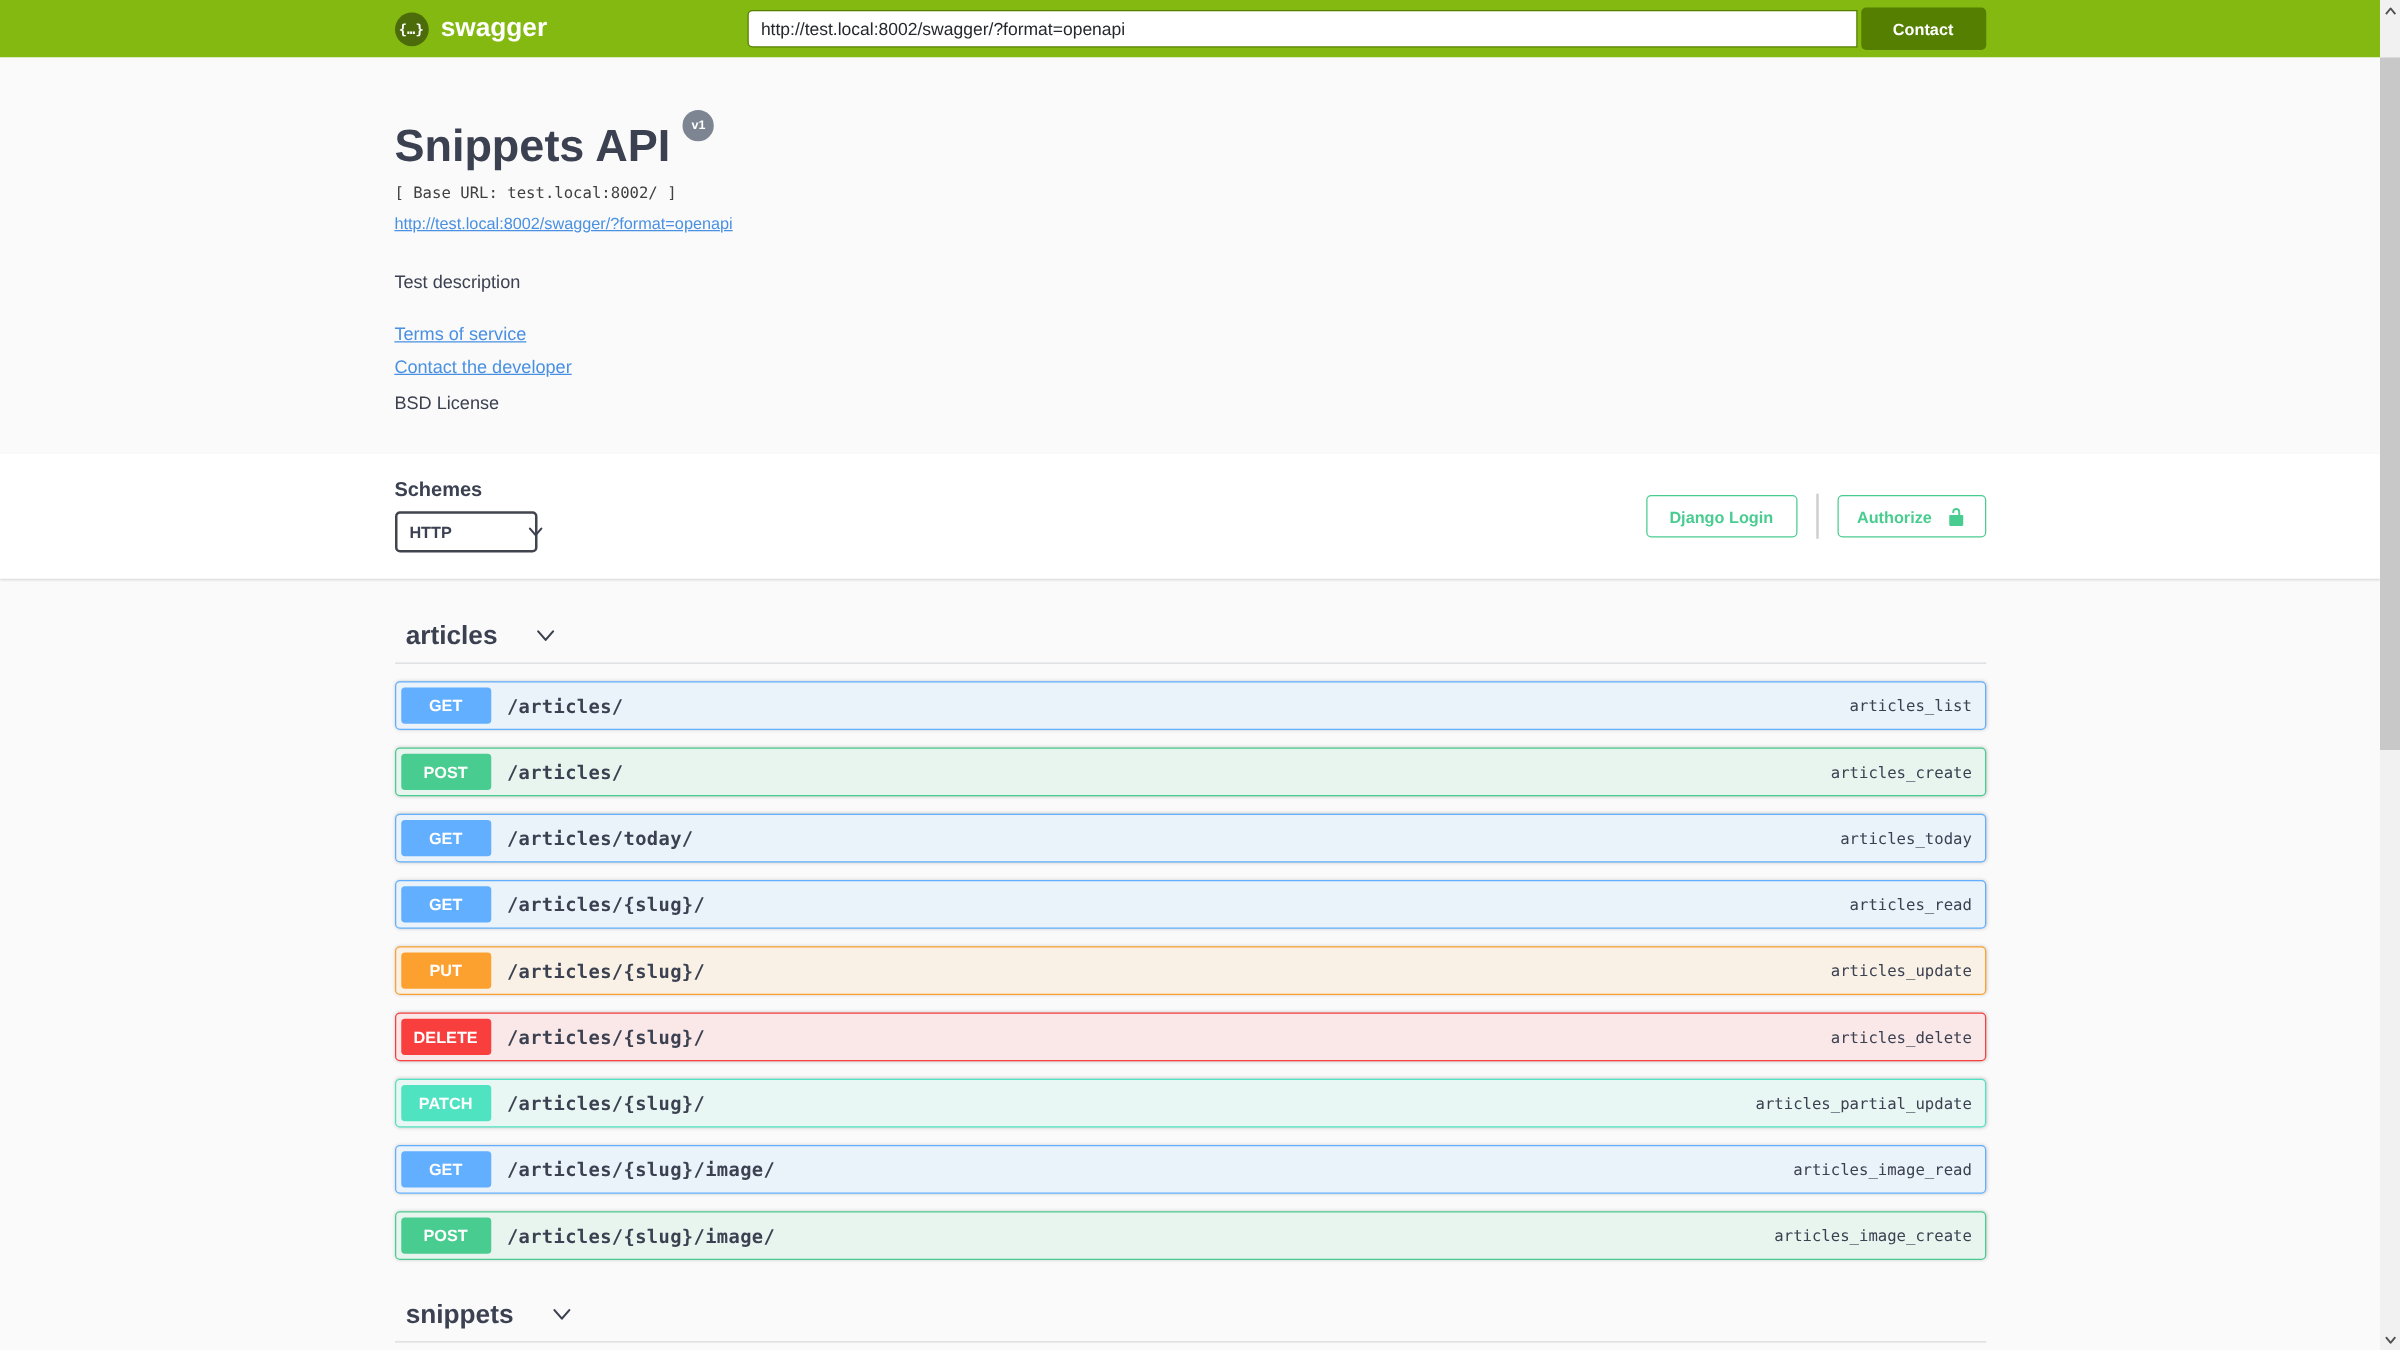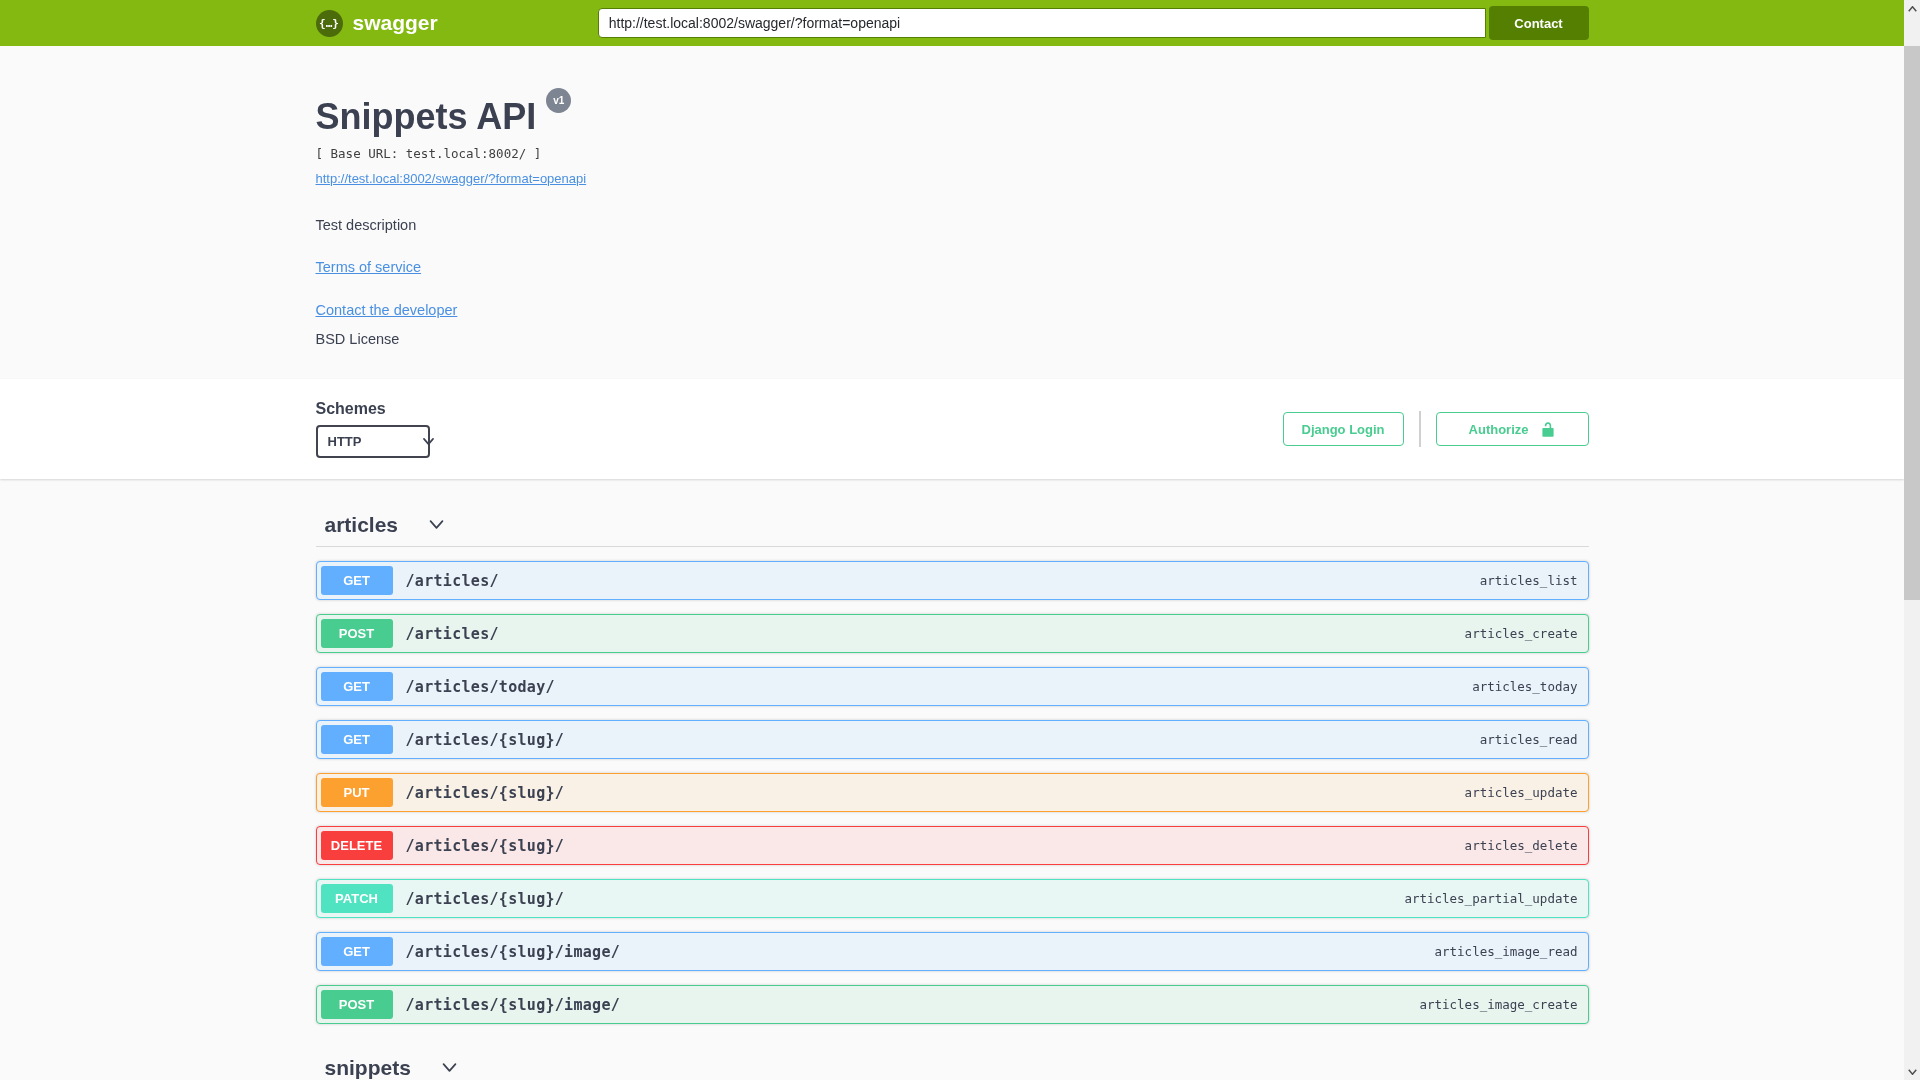--- a/index.html
+++ b/index.html
@@ -59,21 +59,21 @@
   .spec-link {
     display: inline-block; margin-top: 10px;
     font-size: 13px; color: #4990e2; text-decoration: underline; cursor: pointer;
   }
   .description { margin-top: 30px; font-size: 14.5px; color: #3b4151; }
   .info-link {
     display: block; width: fit-content; font-size: 14.5px; color: #4990e2;
     text-decoration: underline; cursor: pointer;
   }
   .tos-link { margin-top: 26px; }
-  .contact-link { margin-top: 27px; }
+  .contact-link { margin-top: 10px; }
   .license { margin-top: 13px; font-size: 14.5px; color: #3b4151; }
 
   
   .scheme-bar {
     background: #ffffff; height: 100px;
     box-shadow: 0 1px 2px 0 rgba(0,0,0,0.15);
     display: flex; align-items: center;
   }
   .scheme-bar .wrapper { display: flex; align-items: center; justify-content: space-between; }
   .schemes-block { display: flex; flex-direction: column; }
@@ -87,21 +87,21 @@
   }
   .select-chevron { position: absolute; right: 9px; top: 10px; pointer-events: none; }
   .auth-block { display: flex; align-items: center; }
   .auth-btn {
     height: 34px; border: 1.5px solid #49cc90; border-radius: 4px; background: transparent;
     color: #49cc90; font-size: 13px; font-weight: bold; cursor: pointer;
     display: flex; align-items: center; justify-content: center;
     font-family: "Liberation Sans", sans-serif;
   }
   .django-login-btn { padding: 0 18px; }
-  .authorize-btn { padding: 0 32px; gap: 11px; }
+  .authorize-btn { padding: 0 15px; gap: 11px; }
   .auth-divider { width: 2px; height: 36px; background: #d0d0d0; margin: 0 15px; }
 
   
   .sections { padding-top: 32px; }
   .opblock-tag-section + .opblock-tag-section { margin-top: 30px; }
   .opblock-tag {
     display: flex; align-items: center; gap: 30px;
     padding: 0 0 8px 9px;
     border-bottom: 1px solid #d8d9db;
     cursor: pointer;

